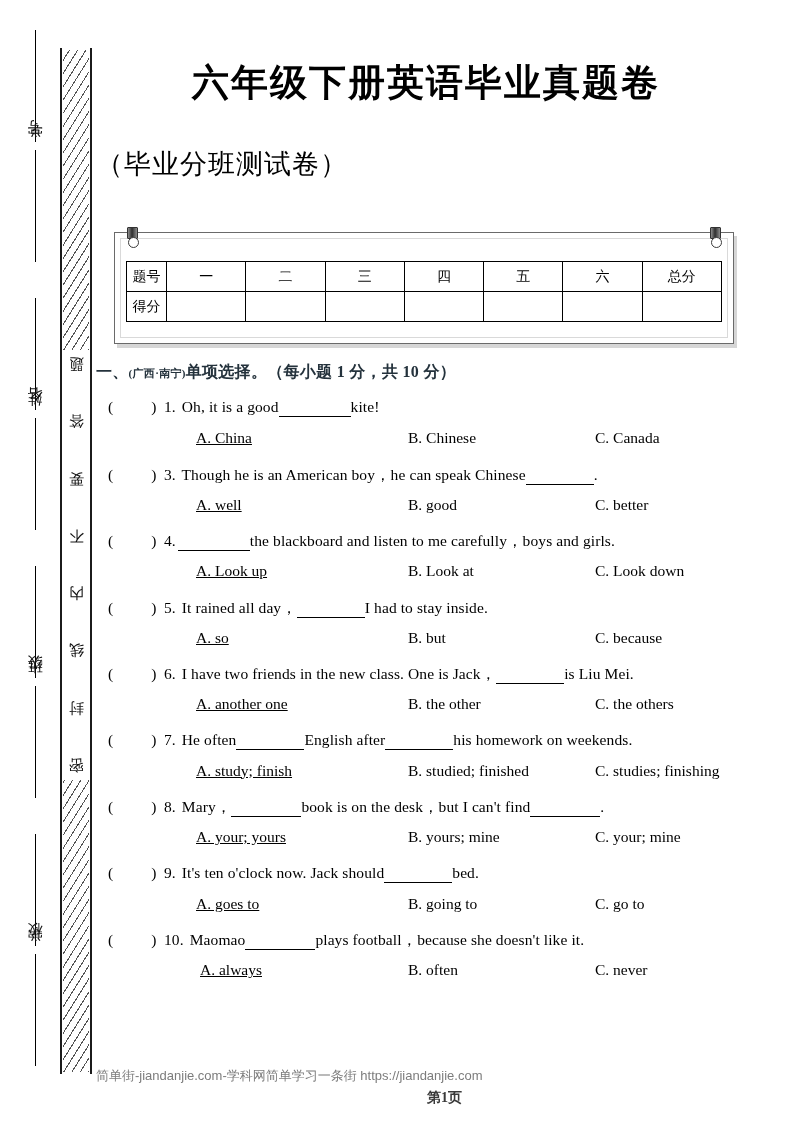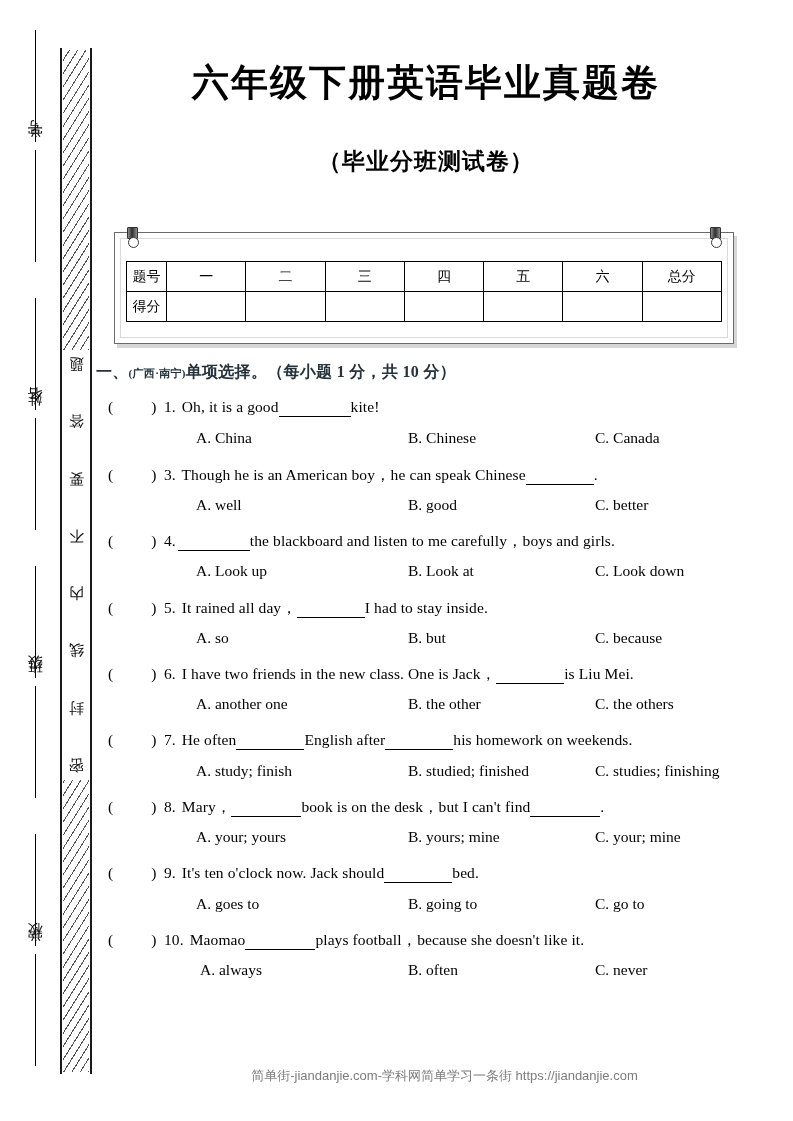--- a/index.html
+++ b/index.html
@@ -73,22 +73,21 @@
   }
 
   #title{
     position:absolute;left:0;top:58px;width:660px;
     text-align:center;
     font-size:37px;font-weight:bold;letter-spacing:2px;
     font-family:"Liberation Serif","DejaVu Serif",serif;
   }
   #subtitle{
     position:absolute;left:0;top:146px;width:660px;
-    text-align:center;
-    font-size:23px;font-weight:bold;letter-spacing:1px;
+    font-size:27px;font-weight:normal;letter-spacing:1px;
   }
 
   
   #score-panel{
     position:absolute;left:18px;top:232px;width:620px;height:112px;
     border:1px solid #6a6a6a;
     background:#fff;
     box-shadow:3px 4px 0 rgba(0,0,0,.16);
     box-sizing:border-box;
   }
@@ -155,28 +154,28 @@
   .blankline{
     display:inline-block;
     border-bottom:1.3px solid #000;
     vertical-align:baseline;
   }
   .opts{
     position:absolute;left:0;top:31px;width:697px;
     font-size:15.5px;white-space:nowrap;
   }
   .opt{position:absolute;top:0;}
-  .opt-a{left:88px;}
+  .opt-a{left:88px;text-decoration:underline;}
   .opt-b{left:300px;}
   .opt-c{left:487px;}
 
   
   #footer-line{
     position:absolute;left:0;top:1067px;width:697px;
-    text-align:center;font-size:13px;color:#7c7c7c;
+    font-size:13px;color:#7c7c7c;
     font-family:"Liberation Sans","DejaVu Sans",sans-serif;
   }
   #page-number{
     position:absolute;left:0;top:1089px;width:697px;
     text-align:center;font-size:14px;font-weight:bold;color:#3a3a3a;
   }
 </style>
 </head>
 <body>
 
@@ -374,13 +373,14 @@
       <div class="opts">
         <span class="opt opt-a" style="left:92px;">A. always</span>
         <span class="opt opt-b">B. often</span>
         <span class="opt opt-c">C. never</span>
       </div>
     </div>
 
   </div>
 
   <div id="footer-line">简单街-jiandanjie.com-学科网简单学习一条街 https://jiandanjie.com</div>
+  <div id="page-number">第1页</div>
 </div>
 
 </body></html>

